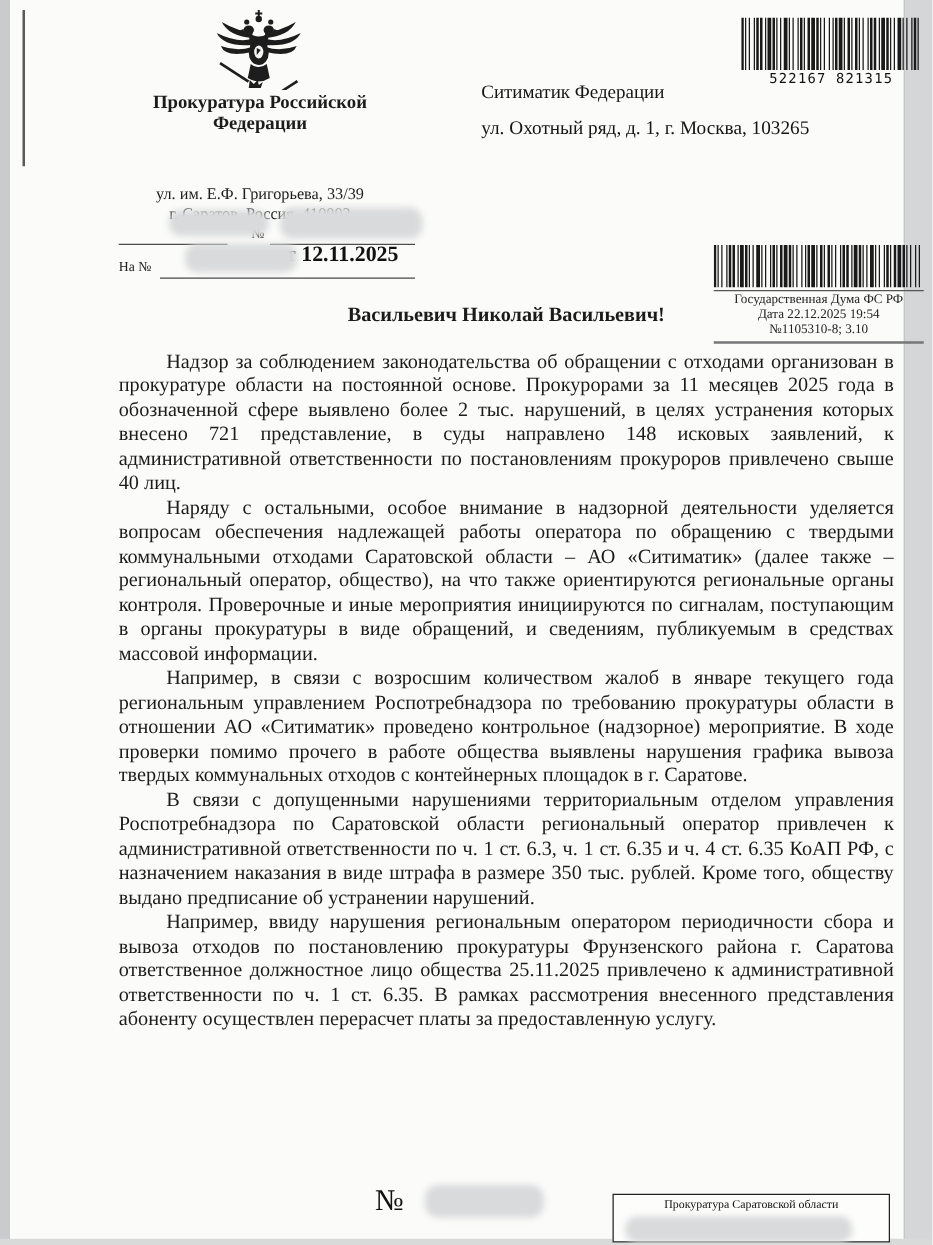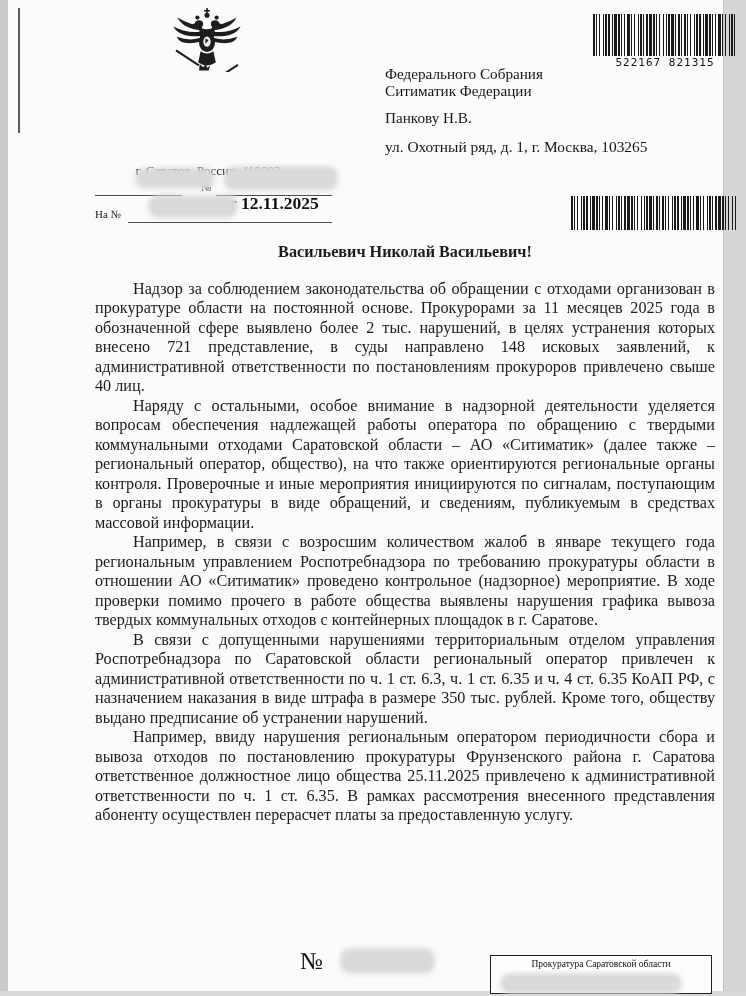--- a/index.html
+++ b/index.html
@@ -78,44 +78,49 @@
       <path d="M57 42 Q83 48 88 36 Q71 42 57 37 Z"></path>
       <path d="M42 54 Q50 60 58 54 L61 68 Q50 75 39 68 Z"></path>
       <path d="M41 70 l4 4 4 -4 1 5 4 -3 -2 6 -12 0z"></path>
       <rect x="12" y="52" width="34" height="2.6" transform="rotate(33 12 52)"></rect>
       <rect x="54" y="70" width="34" height="2.6" transform="rotate(-33 88 70)"></rect>
     </g>
     <ellipse cx="50" cy="42" rx="4.6" ry="6.4" fill="#f4f4f2"></ellipse>
     <path d="M48 38 l4 2 -4 5z" fill="#1d1d1d"></path>
   </svg>
 
+  <div class="lh lh-top">Прокуратура Российской Федерации</div>
+  <div class="lh lh-addr1">ул. им. Е.Ф. Григорьева, 33/39</div>
   <div class="lh lh-addr2">г. Саратов, Россия, 410002</div>
 
   <div class="rule" style="left:95px;top:195px;width:87px;"></div>
   <div class="small-label" style="left:201px;top:181px;">№</div>
   <div class="rule" style="left:216px;top:195px;width:116px;"></div>
   <div class="redact" style="left:135px;top:168px;width:80px;height:21px;"></div>
   <div class="redact" style="left:224px;top:166px;width:114px;height:25px;"></div>
   <div class="date-text">т 12.11.2025</div>
   <div class="redact" style="left:148px;top:195px;width:90px;height:23px;"></div>
   <div class="small-label" style="left:95px;top:208px;">На №</div>
   <div class="rule" style="left:128px;top:222px;width:204px;"></div>
 
   <div class="recipient">
-    <div>Федерального Собрания</div>
     <div>Ситиматик Федерации</div>
-    <div class="name">Панкову Н.В.</div>
     <div class="addr">ул. Охотный ряд, д. 1, г. Москва, 103265</div>
   </div>
 
   <div class="barcode bc-top"><i class="b" style="width: 2px;"></i><i style="width: 1px;"></i><i class="b" style="width: 1px;"></i><i style="width: 2px;"></i><i class="b" style="width: 1px;"></i><i style="width: 3px;"></i><i class="b" style="width: 1px;"></i><i style="width: 1px;"></i><i class="b" style="width: 2px;"></i><i style="width: 1px;"></i><i class="b" style="width: 2px;"></i><i style="width: 2px;"></i><i class="b" style="width: 1px;"></i><i style="width: 1px;"></i><i class="b" style="width: 3px;"></i><i style="width: 1px;"></i><i class="b" style="width: 2px;"></i><i style="width: 1px;"></i><i class="b" style="width: 1px;"></i><i style="width: 2px;"></i><i class="b" style="width: 1px;"></i><i style="width: 2px;"></i><i class="b" style="width: 3px;"></i><i style="width: 1px;"></i><i class="b" style="width: 1px;"></i><i style="width: 2px;"></i><i class="b" style="width: 1px;"></i><i style="width: 3px;"></i><i class="b" style="width: 1px;"></i><i style="width: 1px;"></i><i class="b" style="width: 2px;"></i><i style="width: 1px;"></i><i class="b" style="width: 1px;"></i><i style="width: 2px;"></i><i class="b" style="width: 2px;"></i><i style="width: 1px;"></i><i class="b" style="width: 3px;"></i><i style="width: 1px;"></i><i class="b" style="width: 2px;"></i><i style="width: 1px;"></i><i class="b" style="width: 1px;"></i><i style="width: 2px;"></i><i class="b" style="width: 1px;"></i><i style="width: 3px;"></i><i class="b" style="width: 1px;"></i><i style="width: 2px;"></i><i class="b" style="width: 1px;"></i><i style="width: 1px;"></i><i class="b" style="width: 2px;"></i><i style="width: 1px;"></i><i class="b" style="width: 3px;"></i><i style="width: 1px;"></i><i class="b" style="width: 1px;"></i><i style="width: 2px;"></i><i class="b" style="width: 2px;"></i><i style="width: 1px;"></i><i class="b" style="width: 1px;"></i><i style="width: 2px;"></i><i class="b" style="width: 2px;"></i><i style="width: 1px;"></i><i class="b" style="width: 1px;"></i><i style="width: 2px;"></i><i class="b" style="width: 1px;"></i><i style="width: 3px;"></i><i class="b" style="width: 1px;"></i><i style="width: 1px;"></i><i class="b" style="width: 2px;"></i><i style="width: 1px;"></i><i class="b" style="width: 2px;"></i><i style="width: 2px;"></i><i class="b" style="width: 1px;"></i><i style="width: 1px;"></i><i class="b" style="width: 3px;"></i><i style="width: 1px;"></i><i class="b" style="width: 2px;"></i><i style="width: 1px;"></i><i class="b" style="width: 1px;"></i><i style="width: 2px;"></i><i class="b" style="width: 1px;"></i><i style="width: 2px;"></i><i class="b" style="width: 3px;"></i><i style="width: 1px;"></i><i class="b" style="width: 1px;"></i><i style="width: 2px;"></i><i class="b" style="width: 1px;"></i><i style="width: 3px;"></i><i class="b" style="width: 1px;"></i><i style="width: 1px;"></i><i class="b" style="width: 2px;"></i><i style="width: 1px;"></i><i class="b" style="width: 1px;"></i><i style="width: 2px;"></i></div>
   <div class="bc-digits">522167 821315</div>
 
   <div class="duma-stamp">
     <div class="barcode bc-duma"><i class="b" style="width: 2px;"></i><i style="width: 1px;"></i><i class="b" style="width: 1px;"></i><i style="width: 2px;"></i><i class="b" style="width: 1px;"></i><i style="width: 3px;"></i><i class="b" style="width: 1px;"></i><i style="width: 1px;"></i><i class="b" style="width: 2px;"></i><i style="width: 1px;"></i><i class="b" style="width: 2px;"></i><i style="width: 2px;"></i><i class="b" style="width: 1px;"></i><i style="width: 1px;"></i><i class="b" style="width: 3px;"></i><i style="width: 1px;"></i><i class="b" style="width: 2px;"></i><i style="width: 1px;"></i><i class="b" style="width: 1px;"></i><i style="width: 2px;"></i><i class="b" style="width: 1px;"></i><i style="width: 2px;"></i><i class="b" style="width: 3px;"></i><i style="width: 1px;"></i><i class="b" style="width: 1px;"></i><i style="width: 2px;"></i><i class="b" style="width: 1px;"></i><i style="width: 3px;"></i><i class="b" style="width: 1px;"></i><i style="width: 1px;"></i><i class="b" style="width: 2px;"></i><i style="width: 1px;"></i><i class="b" style="width: 1px;"></i><i style="width: 2px;"></i><i class="b" style="width: 2px;"></i><i style="width: 1px;"></i><i class="b" style="width: 3px;"></i><i style="width: 1px;"></i><i class="b" style="width: 2px;"></i><i style="width: 1px;"></i><i class="b" style="width: 1px;"></i><i style="width: 2px;"></i><i class="b" style="width: 1px;"></i><i style="width: 3px;"></i><i class="b" style="width: 1px;"></i><i style="width: 2px;"></i><i class="b" style="width: 1px;"></i><i style="width: 1px;"></i><i class="b" style="width: 2px;"></i><i style="width: 1px;"></i><i class="b" style="width: 3px;"></i><i style="width: 1px;"></i><i class="b" style="width: 1px;"></i><i style="width: 2px;"></i><i class="b" style="width: 2px;"></i><i style="width: 1px;"></i><i class="b" style="width: 1px;"></i><i style="width: 2px;"></i><i class="b" style="width: 2px;"></i><i style="width: 1px;"></i><i class="b" style="width: 1px;"></i><i style="width: 2px;"></i><i class="b" style="width: 1px;"></i><i style="width: 3px;"></i><i class="b" style="width: 1px;"></i><i style="width: 1px;"></i><i class="b" style="width: 2px;"></i><i style="width: 1px;"></i><i class="b" style="width: 2px;"></i><i style="width: 2px;"></i><i class="b" style="width: 1px;"></i><i style="width: 1px;"></i><i class="b" style="width: 3px;"></i><i style="width: 1px;"></i><i class="b" style="width: 2px;"></i><i style="width: 1px;"></i><i class="b" style="width: 1px;"></i><i style="width: 2px;"></i><i class="b" style="width: 1px;"></i><i style="width: 2px;"></i><i class="b" style="width: 3px;"></i><i style="width: 1px;"></i><i class="b" style="width: 1px;"></i><i style="width: 2px;"></i><i class="b" style="width: 1px;"></i><i style="width: 3px;"></i><i class="b" style="width: 1px;"></i><i style="width: 1px;"></i><i class="b" style="width: 2px;"></i><i style="width: 1px;"></i><i class="b" style="width: 1px;"></i><i style="width: 2px;"></i><i class="b" style="width: 2px;"></i><i style="width: 1px;"></i><i class="b" style="width: 3px;"></i><i style="width: 1px;"></i><i class="b" style="width: 2px;"></i><i style="width: 1px;"></i><i class="b" style="width: 1px;"></i><i style="width: 2px;"></i><i class="b" style="width: 1px;"></i><i style="width: 3px;"></i><i class="b" style="width: 1px;"></i><i style="width: 2px;"></i><i class="b" style="width: 1px;"></i><i style="width: 1px;"></i></div>
+    <div class="duma-lines">
+      <div>Государственная Дума ФС РФ</div>
+      <div>Дата 22.12.2025 19:54</div>
+      <div>№1105310-8;  3.10</div>
+    </div>
   </div>
 
   <div class="body-text">
     <div class="salutation">Васильевич Николай Васильевич!</div>
     <p>Надзор за соблюдением законодательства об обращении с отходами организован в прокуратуре области на постоянной основе. Прокурорами за 11 месяцев 2025 года в обозначенной сфере выявлено более 2 тыс. нарушений, в целях устранения которых внесено 721 представление, в суды направлено 148 исковых заявлений, к административной ответственности по постановлениям прокуроров привлечено свыше 40 лиц.</p>
     <p>Наряду с остальными, особое внимание в надзорной деятельности уделяется вопросам обеспечения надлежащей работы оператора по обращению с твердыми коммунальными отходами Саратовской области – АО «Ситиматик» (далее также – региональный оператор, общество), на что также ориентируются региональные органы контроля. Проверочные и иные мероприятия инициируются по сигналам, поступающим в органы прокуратуры в виде обращений, и сведениям, публикуемым в средствах массовой информации.</p>
     <p>Например, в связи с возросшим количеством жалоб в январе текущего года региональным управлением Роспотребнадзора по требованию прокуратуры области в отношении АО «Ситиматик» проведено контрольное (надзорное) мероприятие. В ходе проверки помимо прочего в работе общества выявлены нарушения графика вывоза твердых коммунальных отходов с контейнерных площадок в г. Саратове.</p>
     <p>В связи с допущенными нарушениями территориальным отделом управления Роспотребнадзора по Саратовской области региональный оператор привлечен к административной ответственности по ч. 1 ст. 6.3, ч. 1 ст. 6.35 и ч. 4 ст. 6.35 КоАП РФ, с назначением наказания в виде штрафа в размере 350 тыс. рублей. Кроме того, обществу выдано предписание об устранении нарушений.</p>
     <p>Например, ввиду нарушения региональным оператором периодичности сбора и вывоза отходов по постановлению прокуратуры Фрунзенского района г. Саратова ответственное должностное лицо общества 25.11.2025 привлечено к административной ответственности по ч. 1 ст. 6.35. В рамках рассмотрения внесенного представления абоненту осуществлен перерасчет платы за предоставленную услугу.</p>
   </div>

